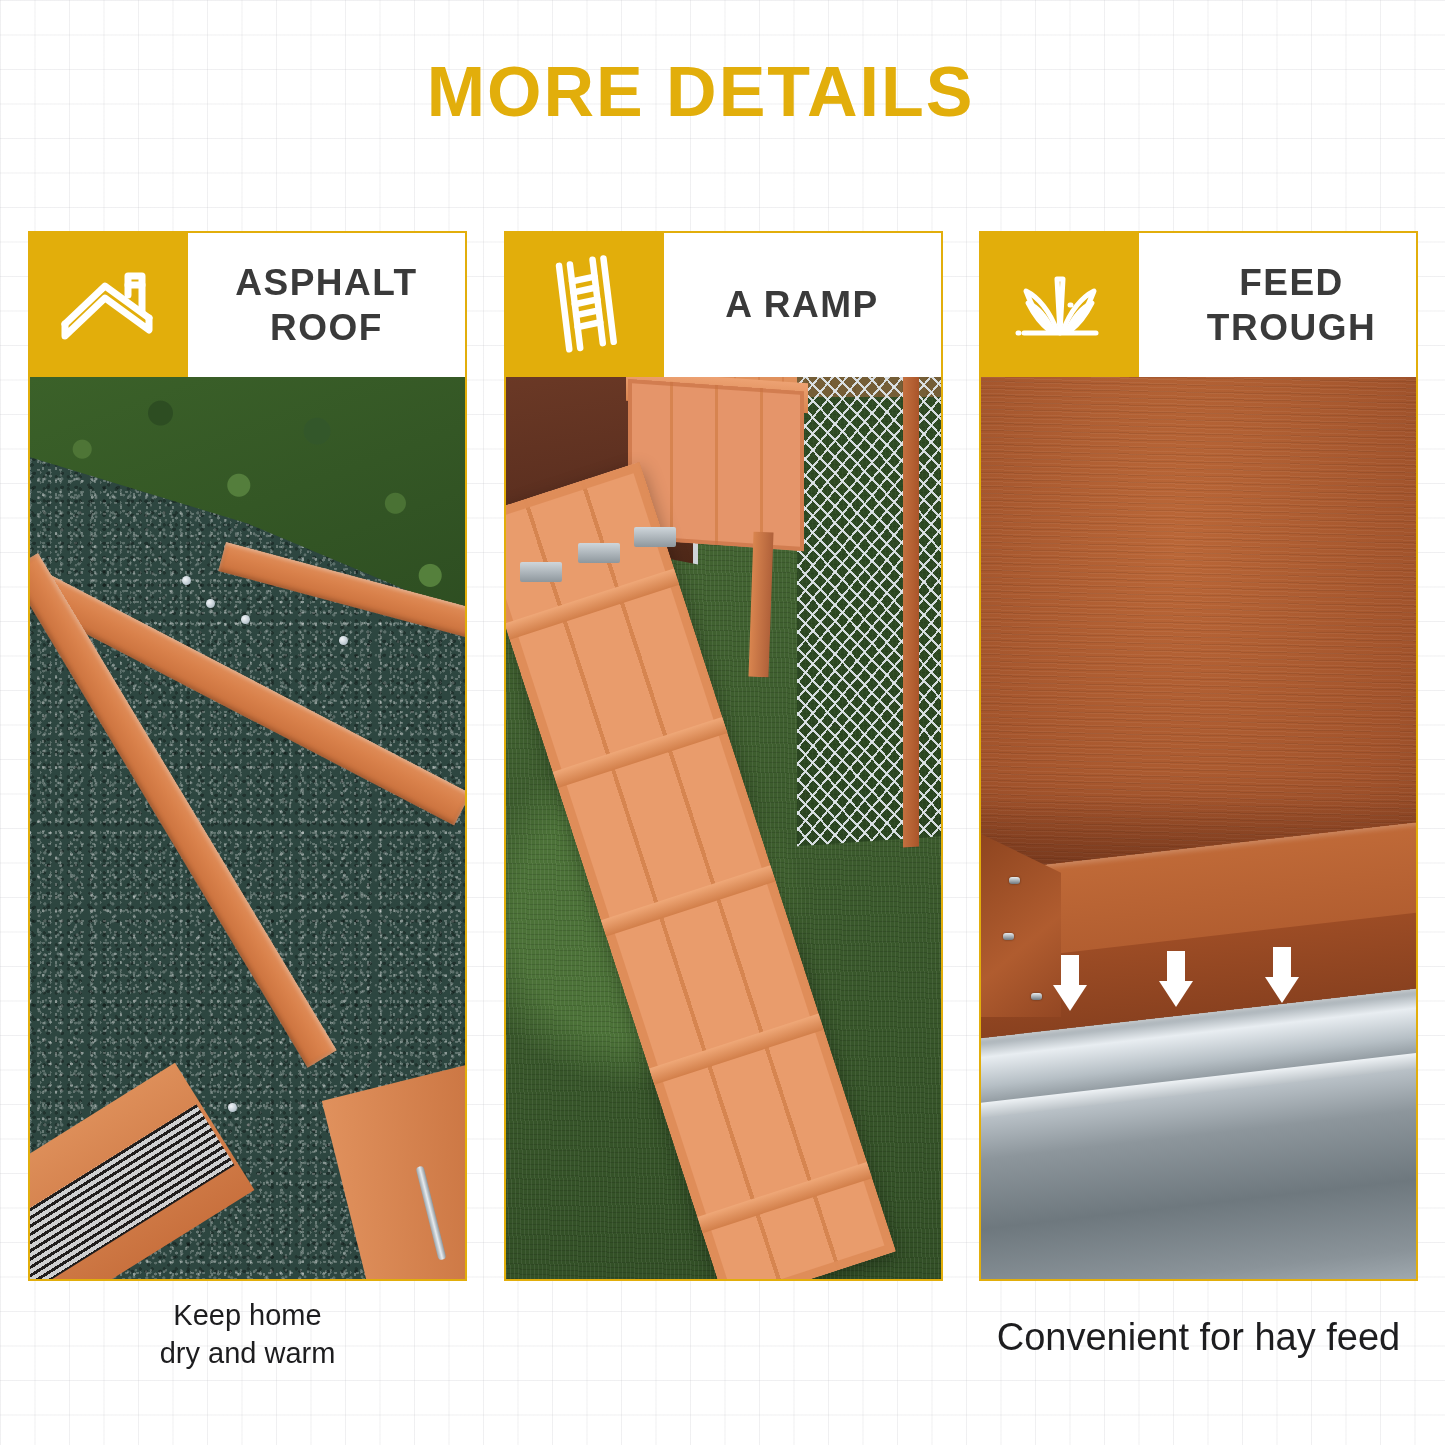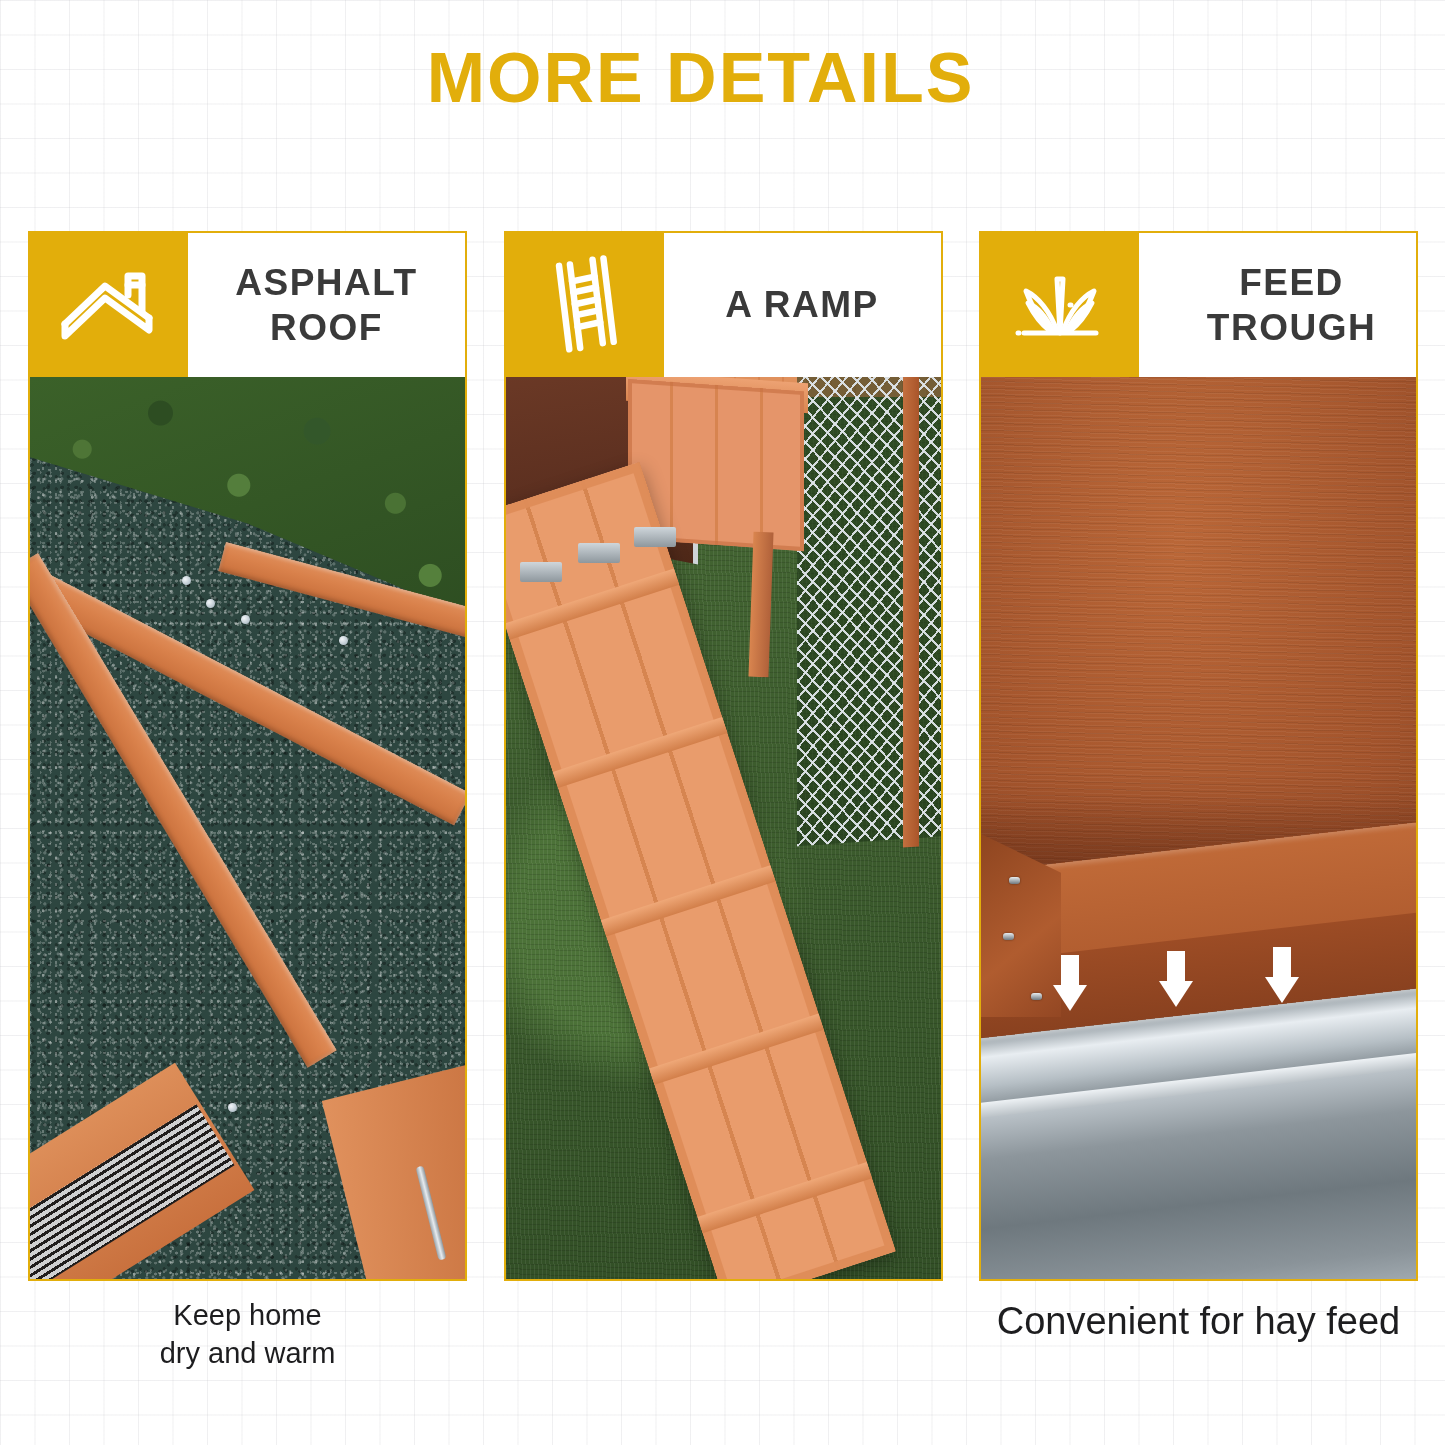--- a/index.html
+++ b/index.html
@@ -16,21 +16,21 @@
     background-image:
       linear-gradient(to right, rgba(205,205,210,0.30) 1px, transparent 1px),
       linear-gradient(to bottom, rgba(205,205,210,0.30) 1px, transparent 1px);
     background-size: 34.5px 34.5px;
     position: relative;
   }
 
   
   .page-title {
     position: absolute;
-    top: 38px;
+    top: 52px;
     left: 0;
     width: 1401px;
     text-align: center;
     font-size: 70px;
     font-weight: bold;
     letter-spacing: 2px;
     color: #E2AE0B;
     font-family: "Liberation Sans", sans-serif;
   }
 
@@ -386,21 +386,21 @@
   .caption {
     width: 439px;
     text-align: center;
     font-size: 29px;
     font-weight: normal;
     line-height: 1.32;
     color: #1d1d1f;
     font-family: "Liberation Sans", sans-serif;
     white-space: pre-line;
   }
-  .caption.wide { font-size: 38px; }
+  .caption.wide { font-size: 38px; margin-top: 16px; }
 </style>
 </head>
 <body>
 
 <div class="page-title">MORE DETAILS</div>
 
 <div class="cards">
 
   <div class="card">
 

